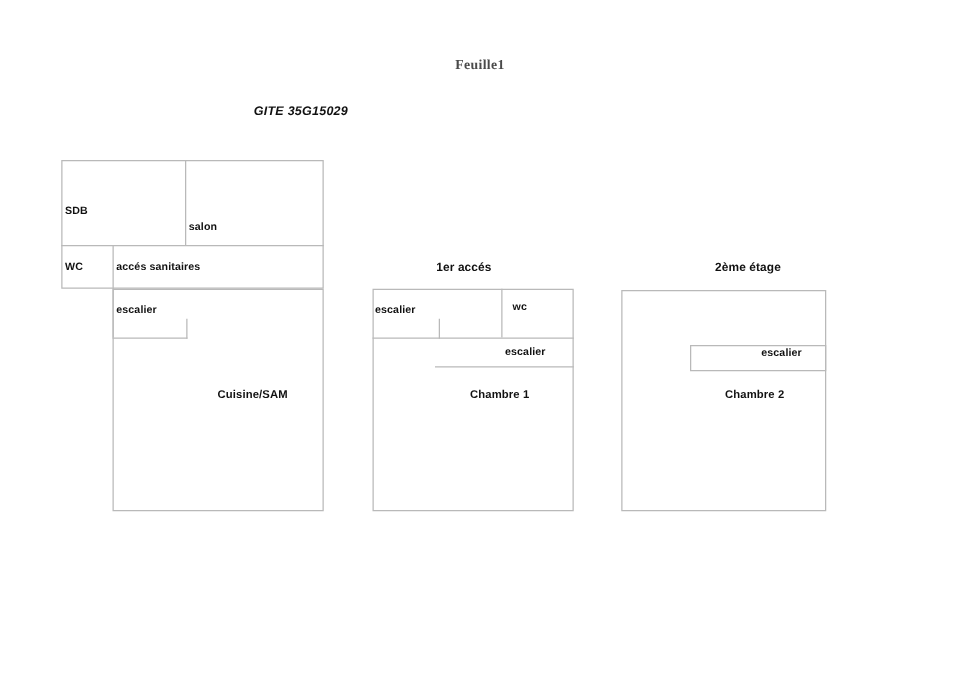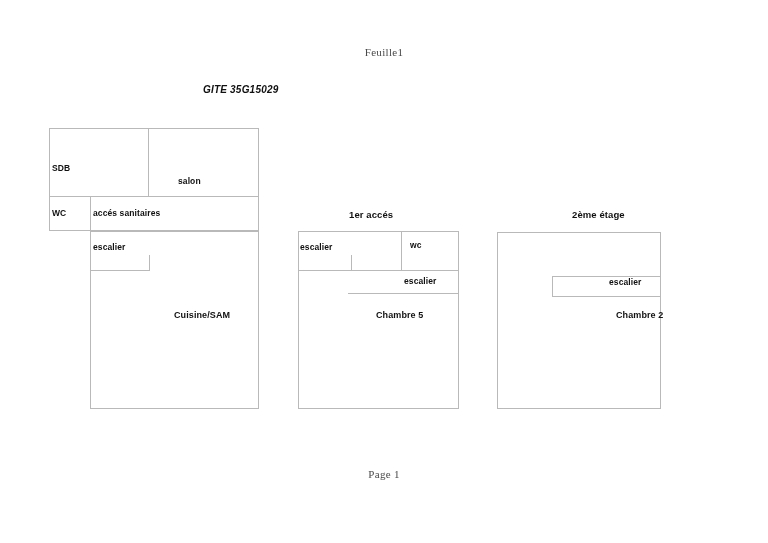--- a/index.html
+++ b/index.html
@@ -26,20 +26,21 @@
 
   
   .sheet-header, .sheet-footer {
     position: absolute;
     width: 768px;
     text-align: center;
     font-family: "Liberation Serif", serif;
     font-size: 11px;
     color: #4a4a4a;
     letter-spacing: .3px;
+    font-weight: bold;
   }
   .sheet-header { top: 46px; }
   .sheet-footer { top: 468px; }
 
   
   .doc-title {
     position: absolute;
     left: 203px;
     top: 84px;
     font-size: 10px;
@@ -116,21 +117,21 @@
 
     <div class="line-v" style="left:90px; top:196px; height:74px;"></div>
 
     <div class="wall" style="left:90px; top:231px; width:169px; height:178px;"></div>
 
     <div class="line-h" style="left:90px; top:270px; width:60px;"></div>
     <div class="line-v" style="left:149px; top:255px; height:16px;"></div>
 
     <span class="room-label" style="left:52px; top:164px;">SDB</span>
 
-    <span class="room-label" style="left:151px; top:177px;margin-left:27px;">salon</span>
+    <span class="room-label" style="left:151px; top:177px;">salon</span>
 
     <span class="room-label" style="left:52px; top:209px;">WC</span>
 
     <span class="room-label" style="left:93px; top:209px;">accés sanitaires</span>
 
     <span class="room-label" style="left:93px; top:243px;">escalier</span>
 
     <span class="room-label big" style="left:146px; top:311px;">Cuisine/SAM</span>
   </div>
 
@@ -146,31 +147,30 @@
     <div class="line-v" style="left:401px; top:231px; height:39px;"></div>
 
     <div class="line-h" style="left:348px; top:293px; width:111px;"></div>
 
     <span class="room-label" style="left:300px; top:243px;">escalier</span>
 
     <span class="room-label" style="left:410px; top:241px;">wc</span>
 
     <span class="room-label" style="left:404px; top:277px;">escalier</span>
 
-    <span class="room-label big" style="left:348px; top:311px;">Chambre 5</span>
+    <span class="room-label big" style="left:348px; top:311px;">Chambre 1</span>
   </div>
 
   <div class="plan" id="plan-second">
 
     <div class="plan-title" id="title-floor2">2ème étage</div>
 
     <div class="wall" style="left:497px; top:232px; width:164px; height:177px;"></div>
 
     <div class="wall" style="left:552px; top:276px; width:109px; height:21px;"></div>
 
     <span class="room-label" style="left:609px; top:278px;">escalier</span>
 
-    <span class="room-label big" style="left:552px; top:311px;margin-left:36px;">Chambre 2</span>
+    <span class="room-label big" style="left:552px; top:311px;">Chambre 2</span>
   </div>
 
-  <div class="sheet-footer">Page 1</div>
 
 </div>
 
 </body></html>

